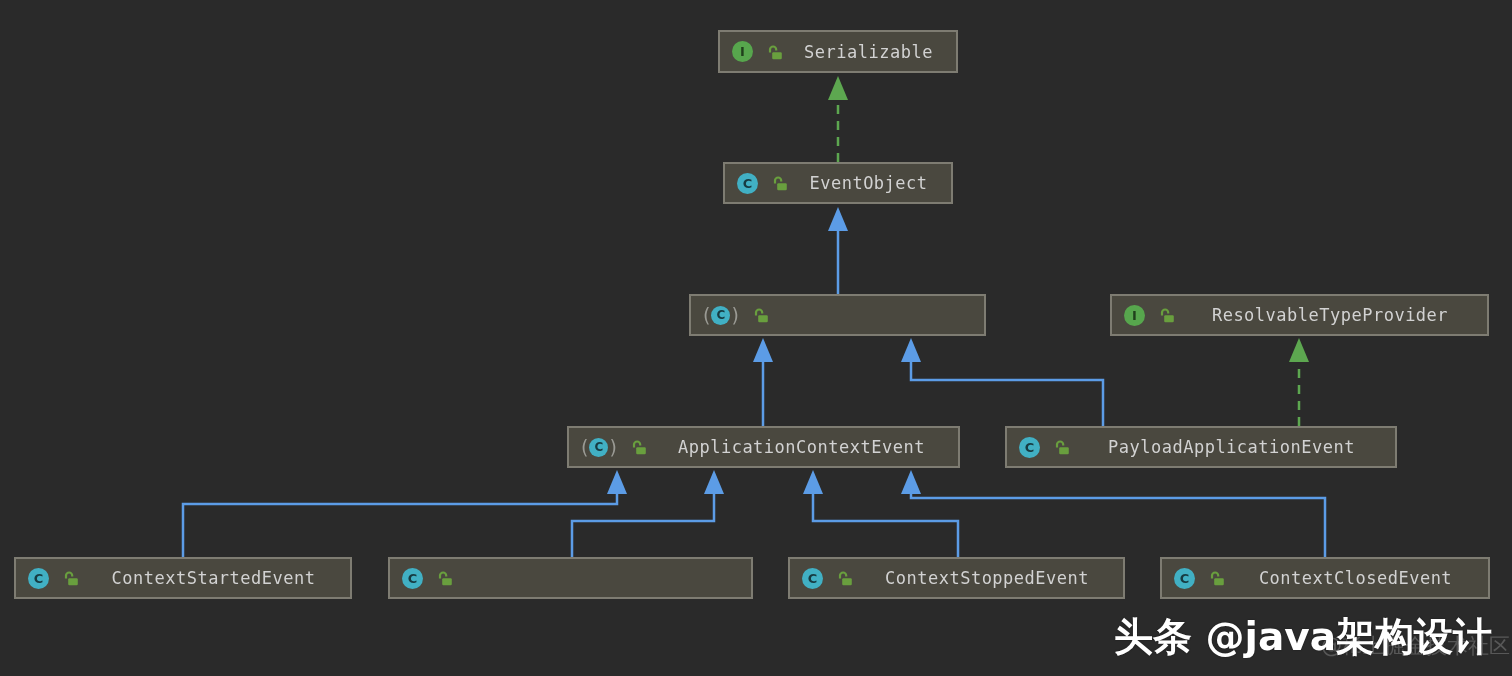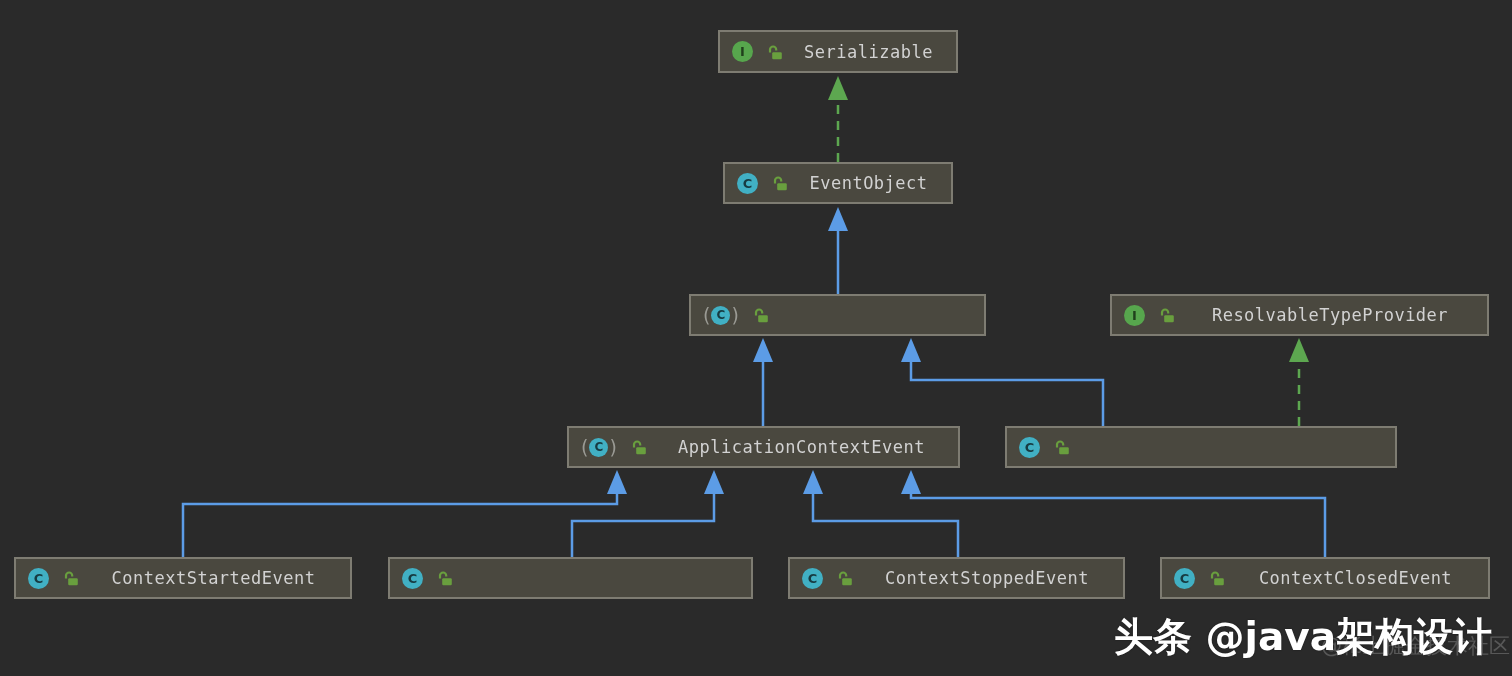--- a/index.html
+++ b/index.html
@@ -176,20 +176,21 @@
       <div class="node" style="left: 1005px; top: 426px; width: 392px; height: 42px;">
         <span class="icon-wrap">
           <span class="type-circle cls">C</span>
         </span>
         <span class="lock-icon">
           <svg width="16" height="16" viewBox="0 0 16 16">
   <path d="M3 8.5 V5.6 a3.1 3.1 0 0 1 6.2 0 V6.4" fill="none" stroke="#699f3e" stroke-width="2.2"></path>
   <rect x="5.2" y="8.2" width="9.6" height="7" rx="1.2" fill="#699f3e"></rect>
           </svg>
         </span>
+        <span class="label">PayloadApplicationEvent</span>
       </div>
       <div class="node" style="left: 14px; top: 557px; width: 338px; height: 42px;">
         <span class="icon-wrap">
           <span class="type-circle cls">C</span>
         </span>
         <span class="lock-icon">
           <svg width="16" height="16" viewBox="0 0 16 16">
   <path d="M3 8.5 V5.6 a3.1 3.1 0 0 1 6.2 0 V6.4" fill="none" stroke="#699f3e" stroke-width="2.2"></path>
   <rect x="5.2" y="8.2" width="9.6" height="7" rx="1.2" fill="#699f3e"></rect>
           </svg>

